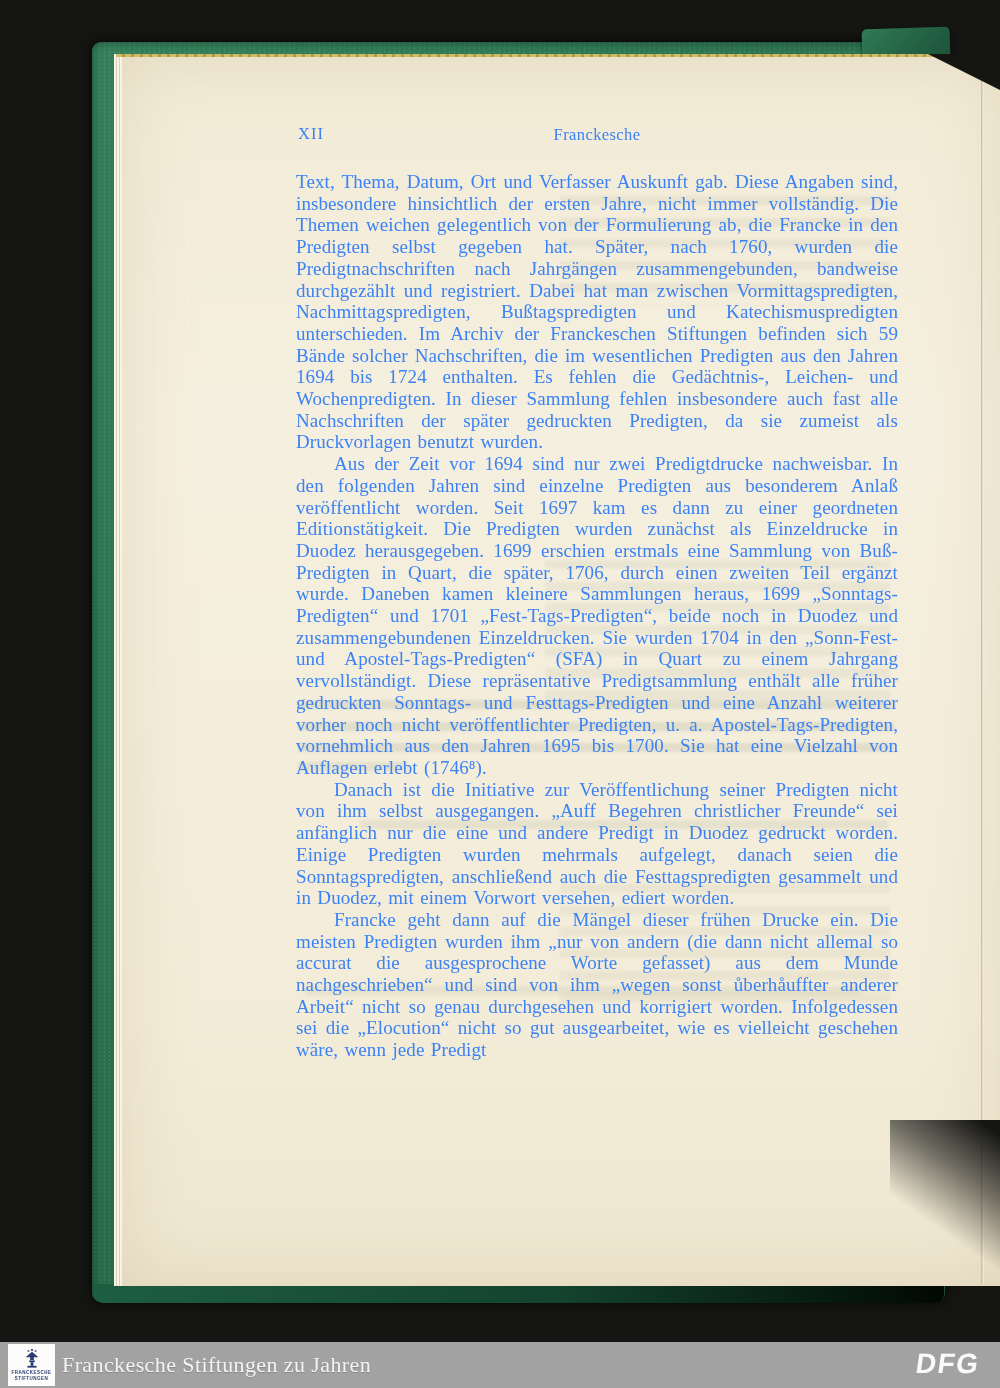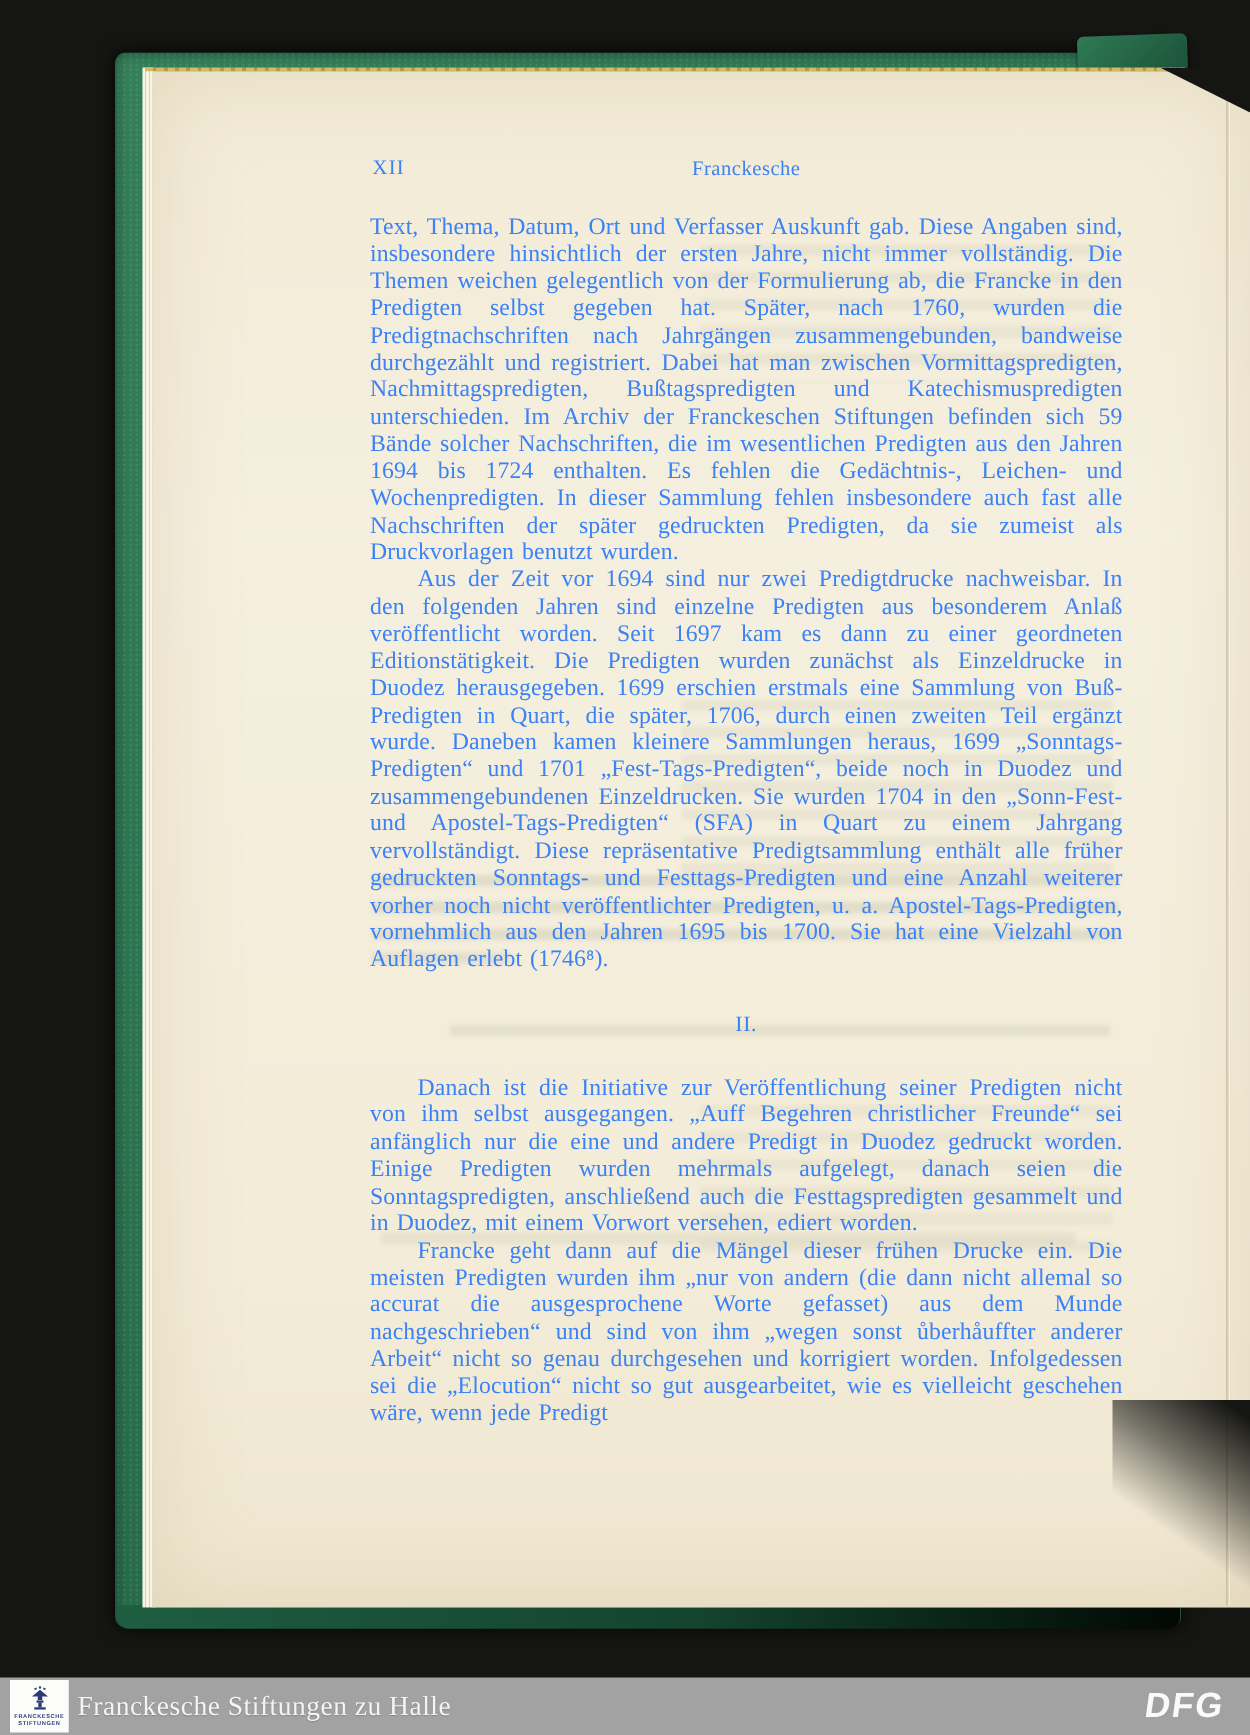--- a/index.html
+++ b/index.html
@@ -131,21 +131,20 @@
   <div class="bleed" style="left:305px;top:986px;width:555px;height:14px;opacity:.25"></div>
 
   <div class="text-layer">
     <div class="page-header">
       <span class="page-number">XII</span>
       <span class="running-title">Franckesche</span>
     </div>
     <div class="body-text">
         <p class="para"><span>Text, Thema, Datum, Ort und Verfasser Auskunft gab. Diese Angaben sind, insbesondere hinsichtlich der ersten Jahre, nicht immer vollständig. Die Themen weichen gelegentlich von der Formulierung ab, die Francke in den Predigten selbst gegeben hat. Später, nach 1760, wurden die Predigtnachschriften nach Jahrgängen zusammengebunden, bandweise durchgezählt und registriert. Dabei hat man zwischen Vormittagspredigten, Nachmittagspredigten, Bußtagspredigten und Katechismuspredigten unterschieden. Im Archiv der Franckeschen Stiftungen befinden sich 59 Bände solcher Nachschriften, die im wesentlichen Predigten aus den Jahren 1694 bis 1724 enthalten. Es fehlen die Gedächtnis-, Leichen- und Wochenpredigten. In dieser Sammlung fehlen insbesondere auch fast alle Nachschriften der später gedruckten Predigten, da sie zumeist als Druckvorlagen benutzt wurden.</span></p>
         <p class="para indent"><span>Aus der Zeit vor 1694 sind nur zwei Predigtdrucke nachweisbar. In den folgenden Jahren sind einzelne Predigten aus besonderem Anlaß veröffentlicht worden. Seit 1697 kam es dann zu einer geordneten Editionstätigkeit. Die Predigten wurden zunächst als Einzeldrucke in Duodez herausgegeben. 1699 erschien erstmals eine Sammlung von Buß-Predigten in Quart, die später, 1706, durch einen zweiten Teil ergänzt wurde. Daneben kamen kleinere Sammlungen heraus, 1699 „Sonntags-Predigten“ und 1701 „Fest-Tags-Predigten“, beide noch in Duodez und zusammengebundenen Einzeldrucken. Sie wurden 1704 in den „Sonn-Fest- und Apostel-Tags-Predigten“ (SFA) in Quart zu einem Jahrgang vervollständigt. Diese repräsentative Predigtsammlung enthält alle früher gedruckten Sonntags- und Festtags-Predigten und eine Anzahl weiterer vorher noch nicht veröffentlichter Predigten, u. a. Apostel-Tags-Predigten, vornehmlich aus den Jahren 1695 bis 1700. Sie hat eine Vielzahl von Auflagen erlebt (1746⁸).</span></p>
-        <div class="section-heading">II.</div>
         <p class="para indent"><span>Danach ist die Initiative zur Veröffentlichung seiner Predigten nicht von ihm selbst ausgegangen. „Auff Begehren christlicher Freunde“ sei anfänglich nur die eine und andere Predigt in Duodez gedruckt worden. Einige Predigten wurden mehrmals aufgelegt, danach seien die Sonntagspredigten, anschließend auch die Festtagspredigten gesammelt und in Duodez, mit einem Vorwort versehen, ediert worden.</span></p>
         <p class="para indent"><span>Francke geht dann auf die Mängel dieser frühen Drucke ein. Die meisten Predigten wurden ihm „nur von andern (die dann nicht allemal so accurat die ausgesprochene Worte gefasset) aus dem Munde nachgeschrieben“ und sind von ihm „wegen sonst ůberhåuffter anderer Arbeit“ nicht so genau durchgesehen und korrigiert worden. Infolgedessen sei die „Elocution“ nicht so gut ausgearbeitet, wie es vielleicht geschehen wäre, wenn jede Predigt</span></p>
       </div>
   </div>
 
   <div class="footer-bar">
     <div class="logo-box">
       <svg width="22" height="20" viewBox="0 0 24 22">
         <g fill="#2b3c74">
           <rect x="11" y="0" width="2" height="2"></rect>
@@ -153,17 +152,17 @@
           <rect x="15" y="1.5" width="2" height="1.5" transform="rotate(20 16 2)"></rect>
           <path d="M12 3 L5 9 L10 9 L10 12 L14 12 L14 9 L19 9 Z"></path>
           <rect x="9" y="12.5" width="6" height="2"></rect>
           <rect x="10.5" y="14.5" width="3" height="4"></rect>
           <rect x="7" y="18.5" width="10" height="2"></rect>
         </g>
       </svg>
       <div class="logo-text">FRANCKESCHE</div>
       <div class="logo-text">STIFTUNGEN</div>
     </div>
-    <span class="institution">Franckesche Stiftungen zu Halle</span>
+    <span class="institution">Franckesche Stiftungen zu Jahren</span>
     <span class="dfg">DFG</span>
   </div>
 
 </div>
 
 </body></html>

